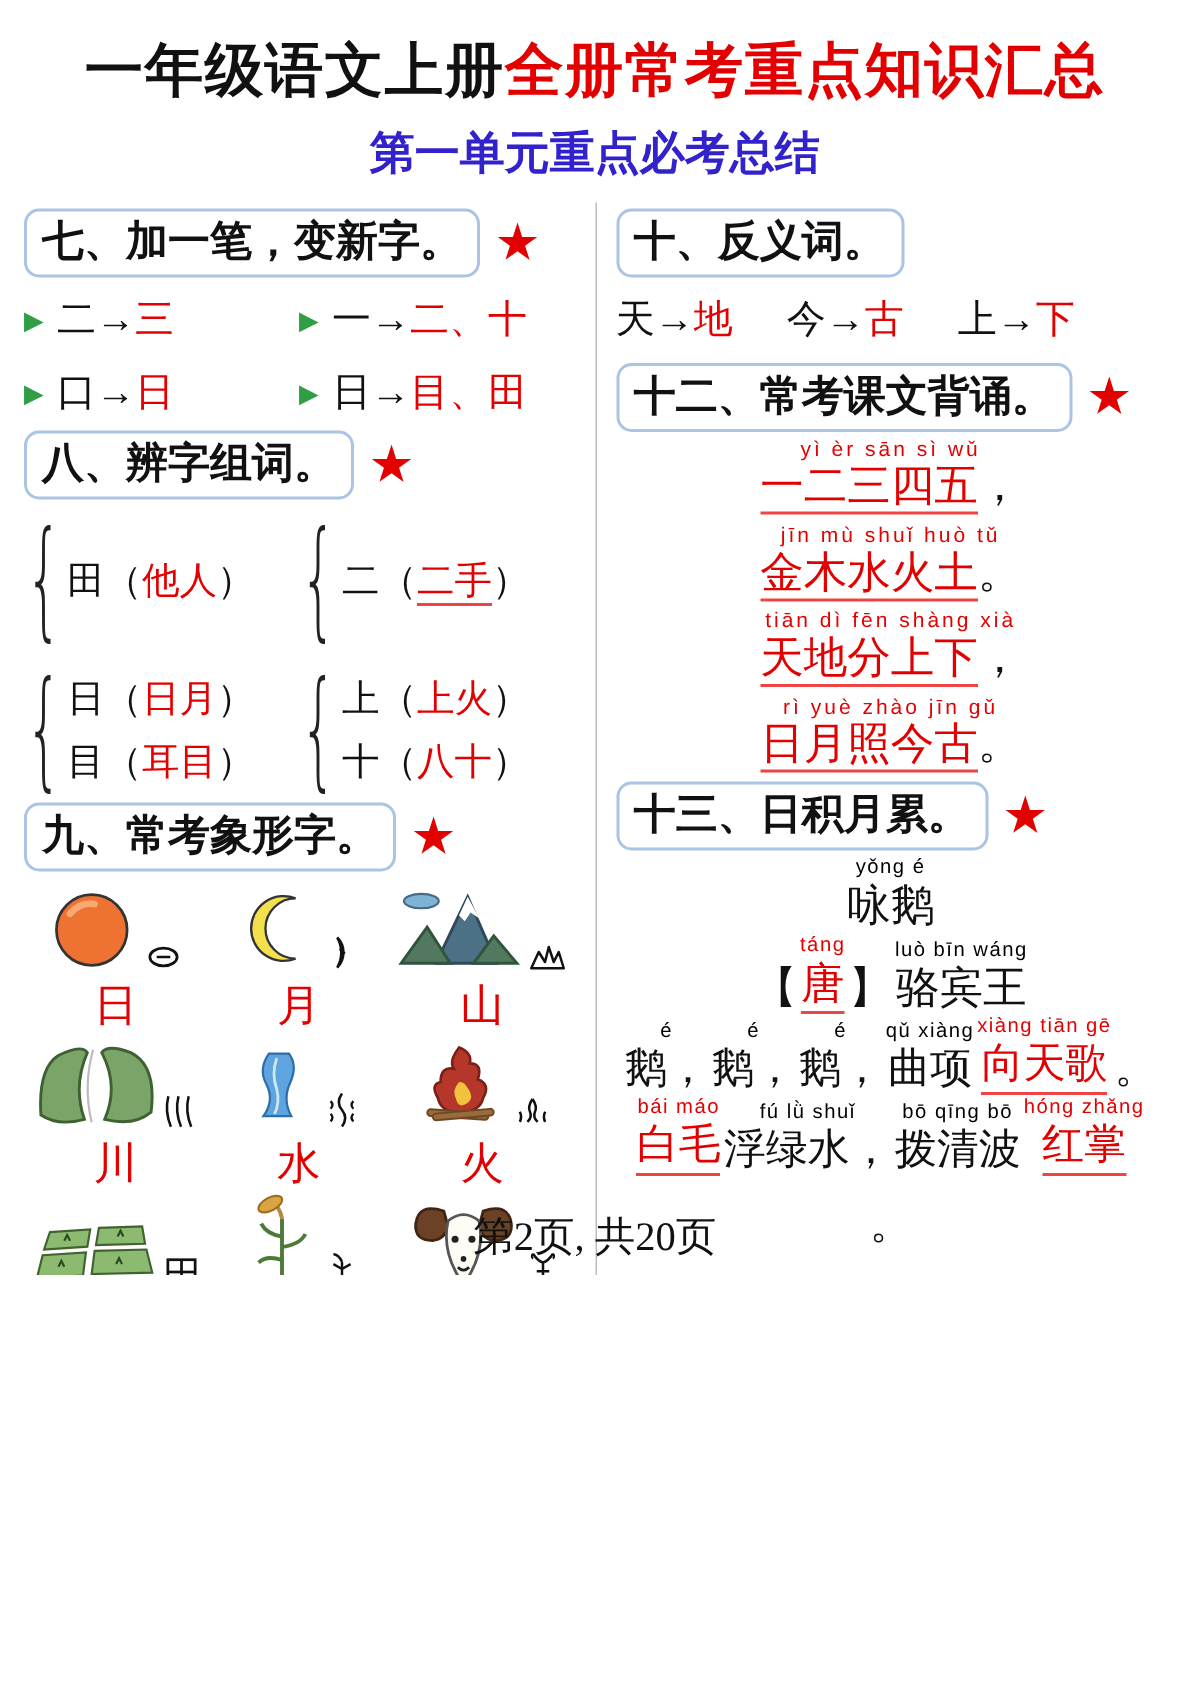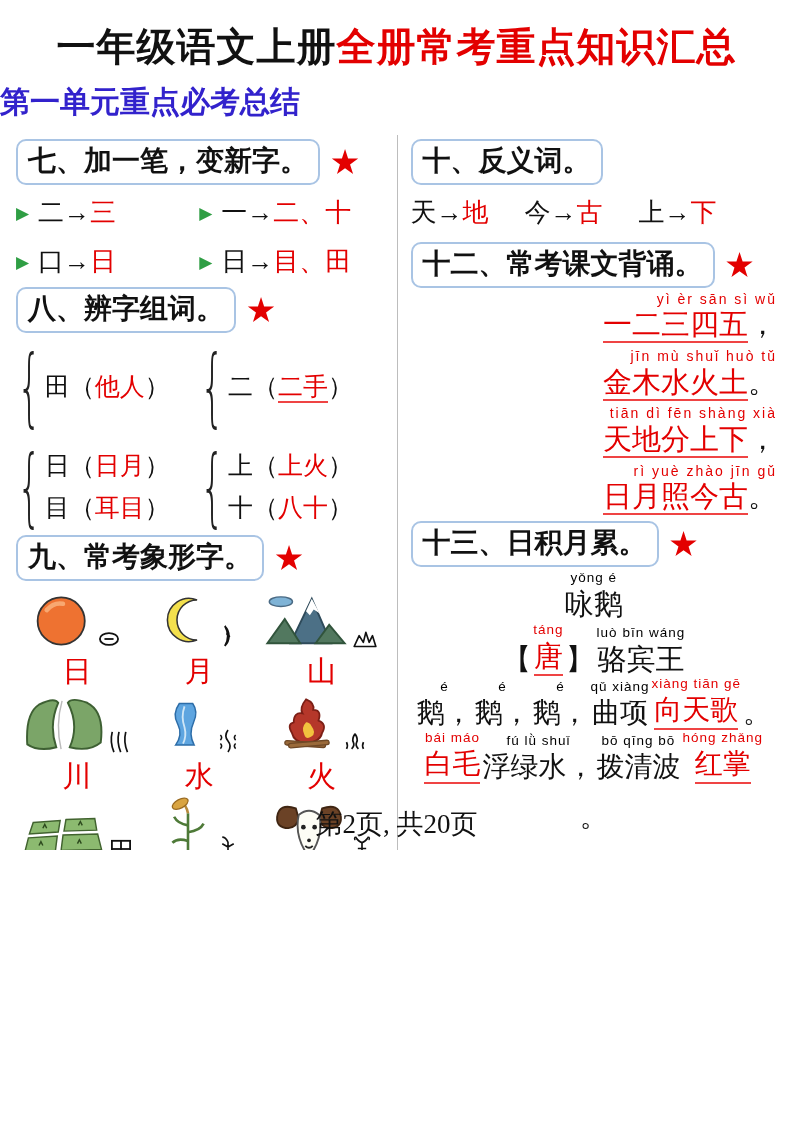--- a/index.html
+++ b/index.html
@@ -1,21 +1,21 @@
 <!DOCTYPE html>
 <html lang="zh"><head>
 <meta charset="utf-8">
 <style>
   html,body{margin:0;padding:0;background:#ffffff;}
   body{width:793px;height:1122px;font-family:"Liberation Serif","DejaVu Serif",serif;color:#111;}
   .page{position:relative;width:793px;height:850px;overflow:hidden;background:#fff;}
 
   .title{ text-align:center;font-size:39px;font-weight:bold;letter-spacing:1px;margin:20px 8px 2px;}
   .title .red-part{color:#e30000;}
-  .subtitle{text-align:left;font-size:30px;font-weight:bold;color:#3222cc;margin:8px 0 10px;}
+  .subtitle{text-align:center;font-size:30px;font-weight:bold;color:#3222cc;margin:8px 0 10px;}
 
   .columns{position:relative;display:flex;align-items:flex-start;padding:0 16px;}
   .col{width:50%;box-sizing:border-box;}
   .col.left{padding-right:14px;}
   .col.right{padding-left:14px;}
   .divider{position:absolute;left:50%;top:2px;bottom:2px;width:1px;background:#bdbdbd;}
 
   .sec-head{display:flex;align-items:center;gap:10px;margin:6px 0 4px;}
   .sec-box{display:inline-block;border:2px solid #a9c4e4;border-radius:10px;background:#fff;
            padding:1px 10px 3px;font-weight:bold;font-size:28px;white-space:nowrap;}
@@ -43,21 +43,21 @@
 
   
   .pairs{display:flex;gap:36px;font-size:26px;margin:10px 0 12px;}
 
   
   .idioms{font-size:27px;line-height:1.95;margin:6px 0 6px;}
   .idiom{margin-right:15px;white-space:nowrap;}
 
   
   .verses{margin:4px 0 2px;}
-  .verse{text-align:right;margin:4px 0 7px;}
+  .verse{text-align:center;margin:4px 0 7px;}
   .verse .py{color:#e30000;font-size:14px;font-family:"Liberation Sans","DejaVu Sans",sans-serif;
              letter-spacing:2px;line-height:1.1;}
   .verse .hz{font-size:29px;color:#e30000;line-height:1.2;}
   .verse .punct{color:#111;}
 
   
   .poem{text-align:center;margin-top:2px;}
   .poem-line{margin:1px 0;}
   .seg{display:inline-flex;flex-direction:column;align-items:center;margin:0 1px;vertical-align:bottom;}
   .seg .py{font-size:13.5px;font-family:"Liberation Sans","DejaVu Sans",sans-serif;color:#000000;

